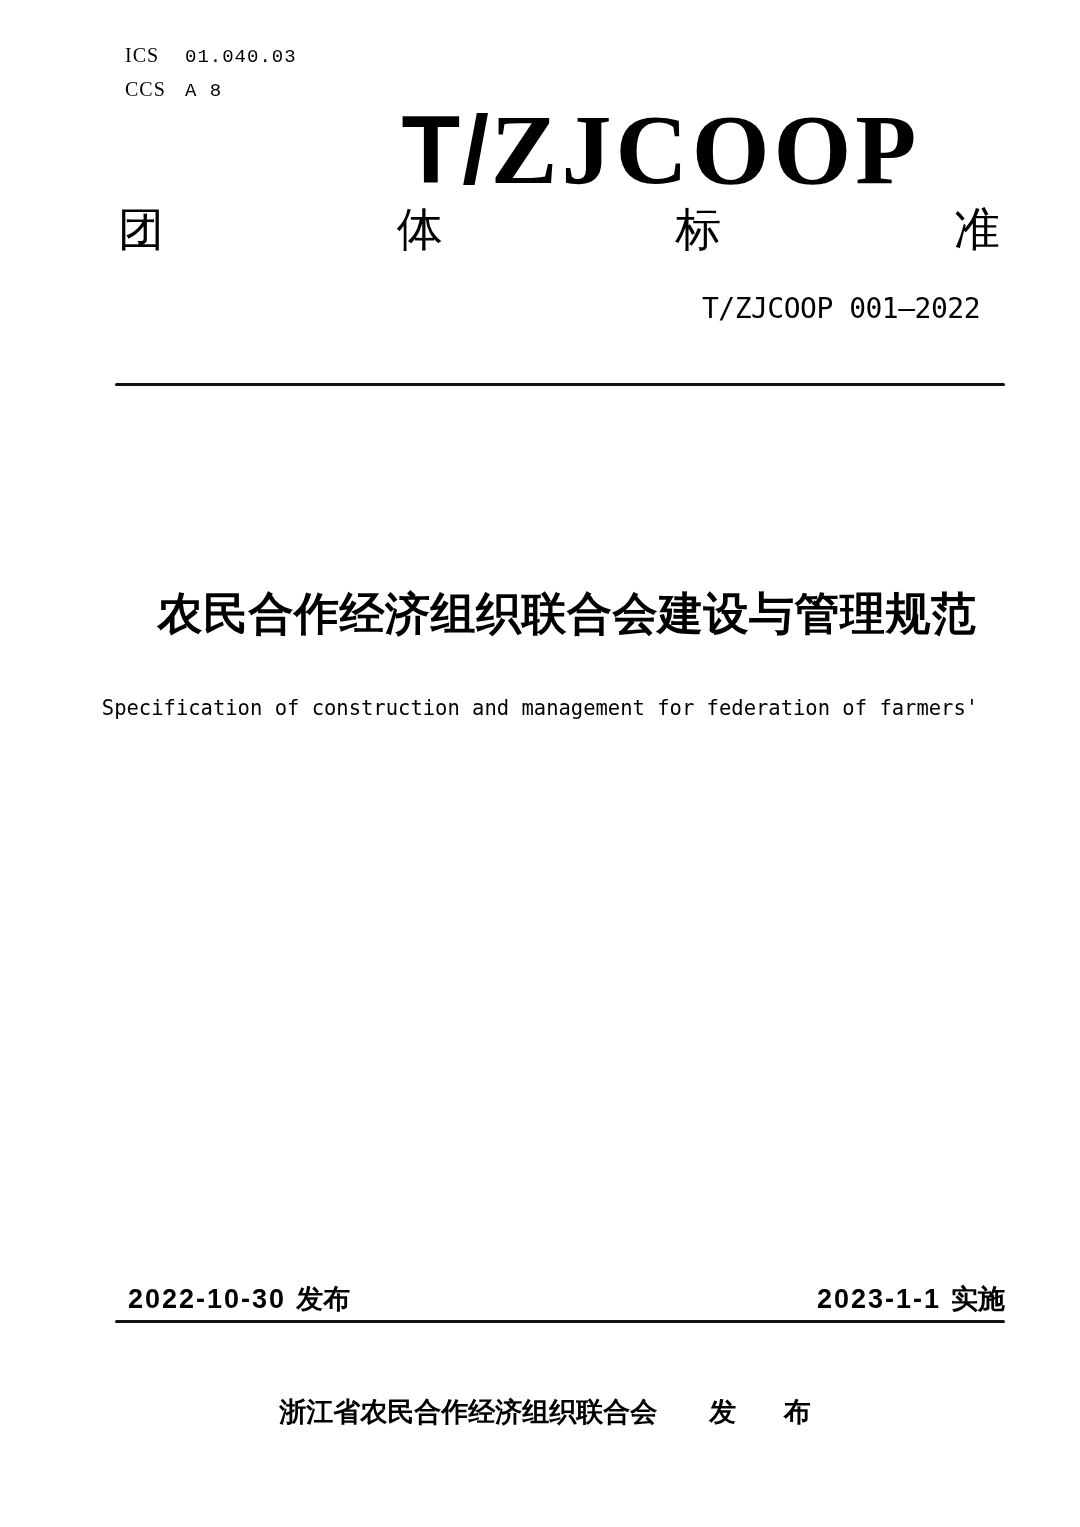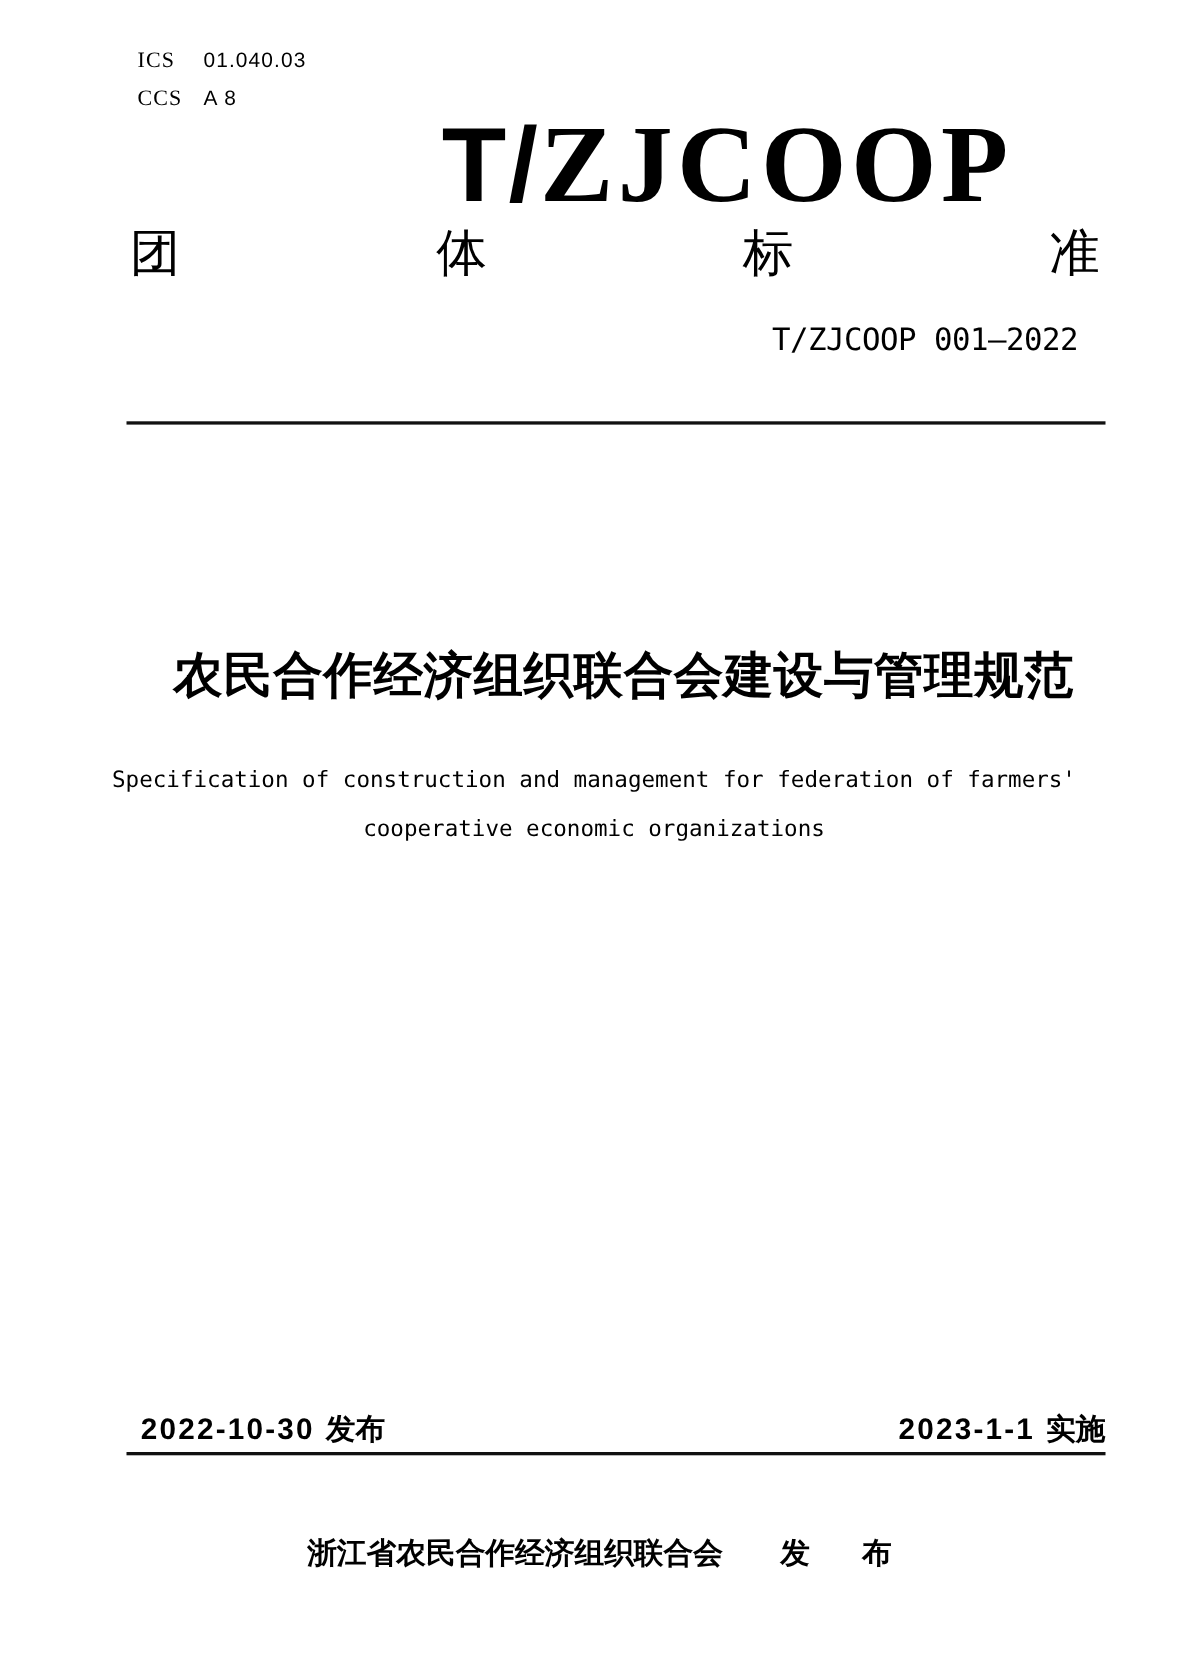--- a/index.html
+++ b/index.html
@@ -1,15 +1,15 @@
 <!DOCTYPE html>
 <html><head>
 <meta charset="utf-8">
 <style>
-  * { margin: 0; padding: 0; box-sizing: border-box; }
+  * { margin: 0; padding: 0; box-sizing: border-box; border-radius: 21px; }
   html, body { background: #ffffff; }
   body {
     font-family: "Liberation Sans", sans-serif;
     color: #000000;
   }
   .page {
     position: relative;
     width: 1080px;
     height: 1527px;
     margin: 0 auto;
@@ -29,21 +29,21 @@
     height: 34px;
     font-size: 20px;
   }
   .ics-label {
     font-family: "Liberation Serif", serif;
     letter-spacing: 1px;
     margin-right: 16px;
     min-width: 44px;
   }
   .ics-value {
-    font-family: Liberation Sans, sans-serif;
+    font-family: Liberation Mono, monospace;
     font-size: 19px;
     letter-spacing: 1px;
   }
 
   
   .logo-row {
     position: absolute;
     top: 100px;
     left: 121px;          
     width: 1080px;
@@ -187,21 +187,20 @@
   </div>
 
   <div class="std-number">T/ZJCOOP 001—2022</div>
 
   <div class="rule rule-top"></div>
 
   <h1 class="title-cn">农民合作经济组织联合会建设与管理规范</h1>
 
   <div class="title-en">
     <div>Specification of construction and management for federation of farmers'</div>
-    <div>cooperative economic organizations</div>
   </div>
 
   <div class="date-row">
     <div class="date-left">
       <span class="date-value">2022-10-30</span><span>发布</span>
     </div>
     <div class="date-right">
       <span class="date-value">2023-1-1</span><span>实施</span>
     </div>
   </div>

